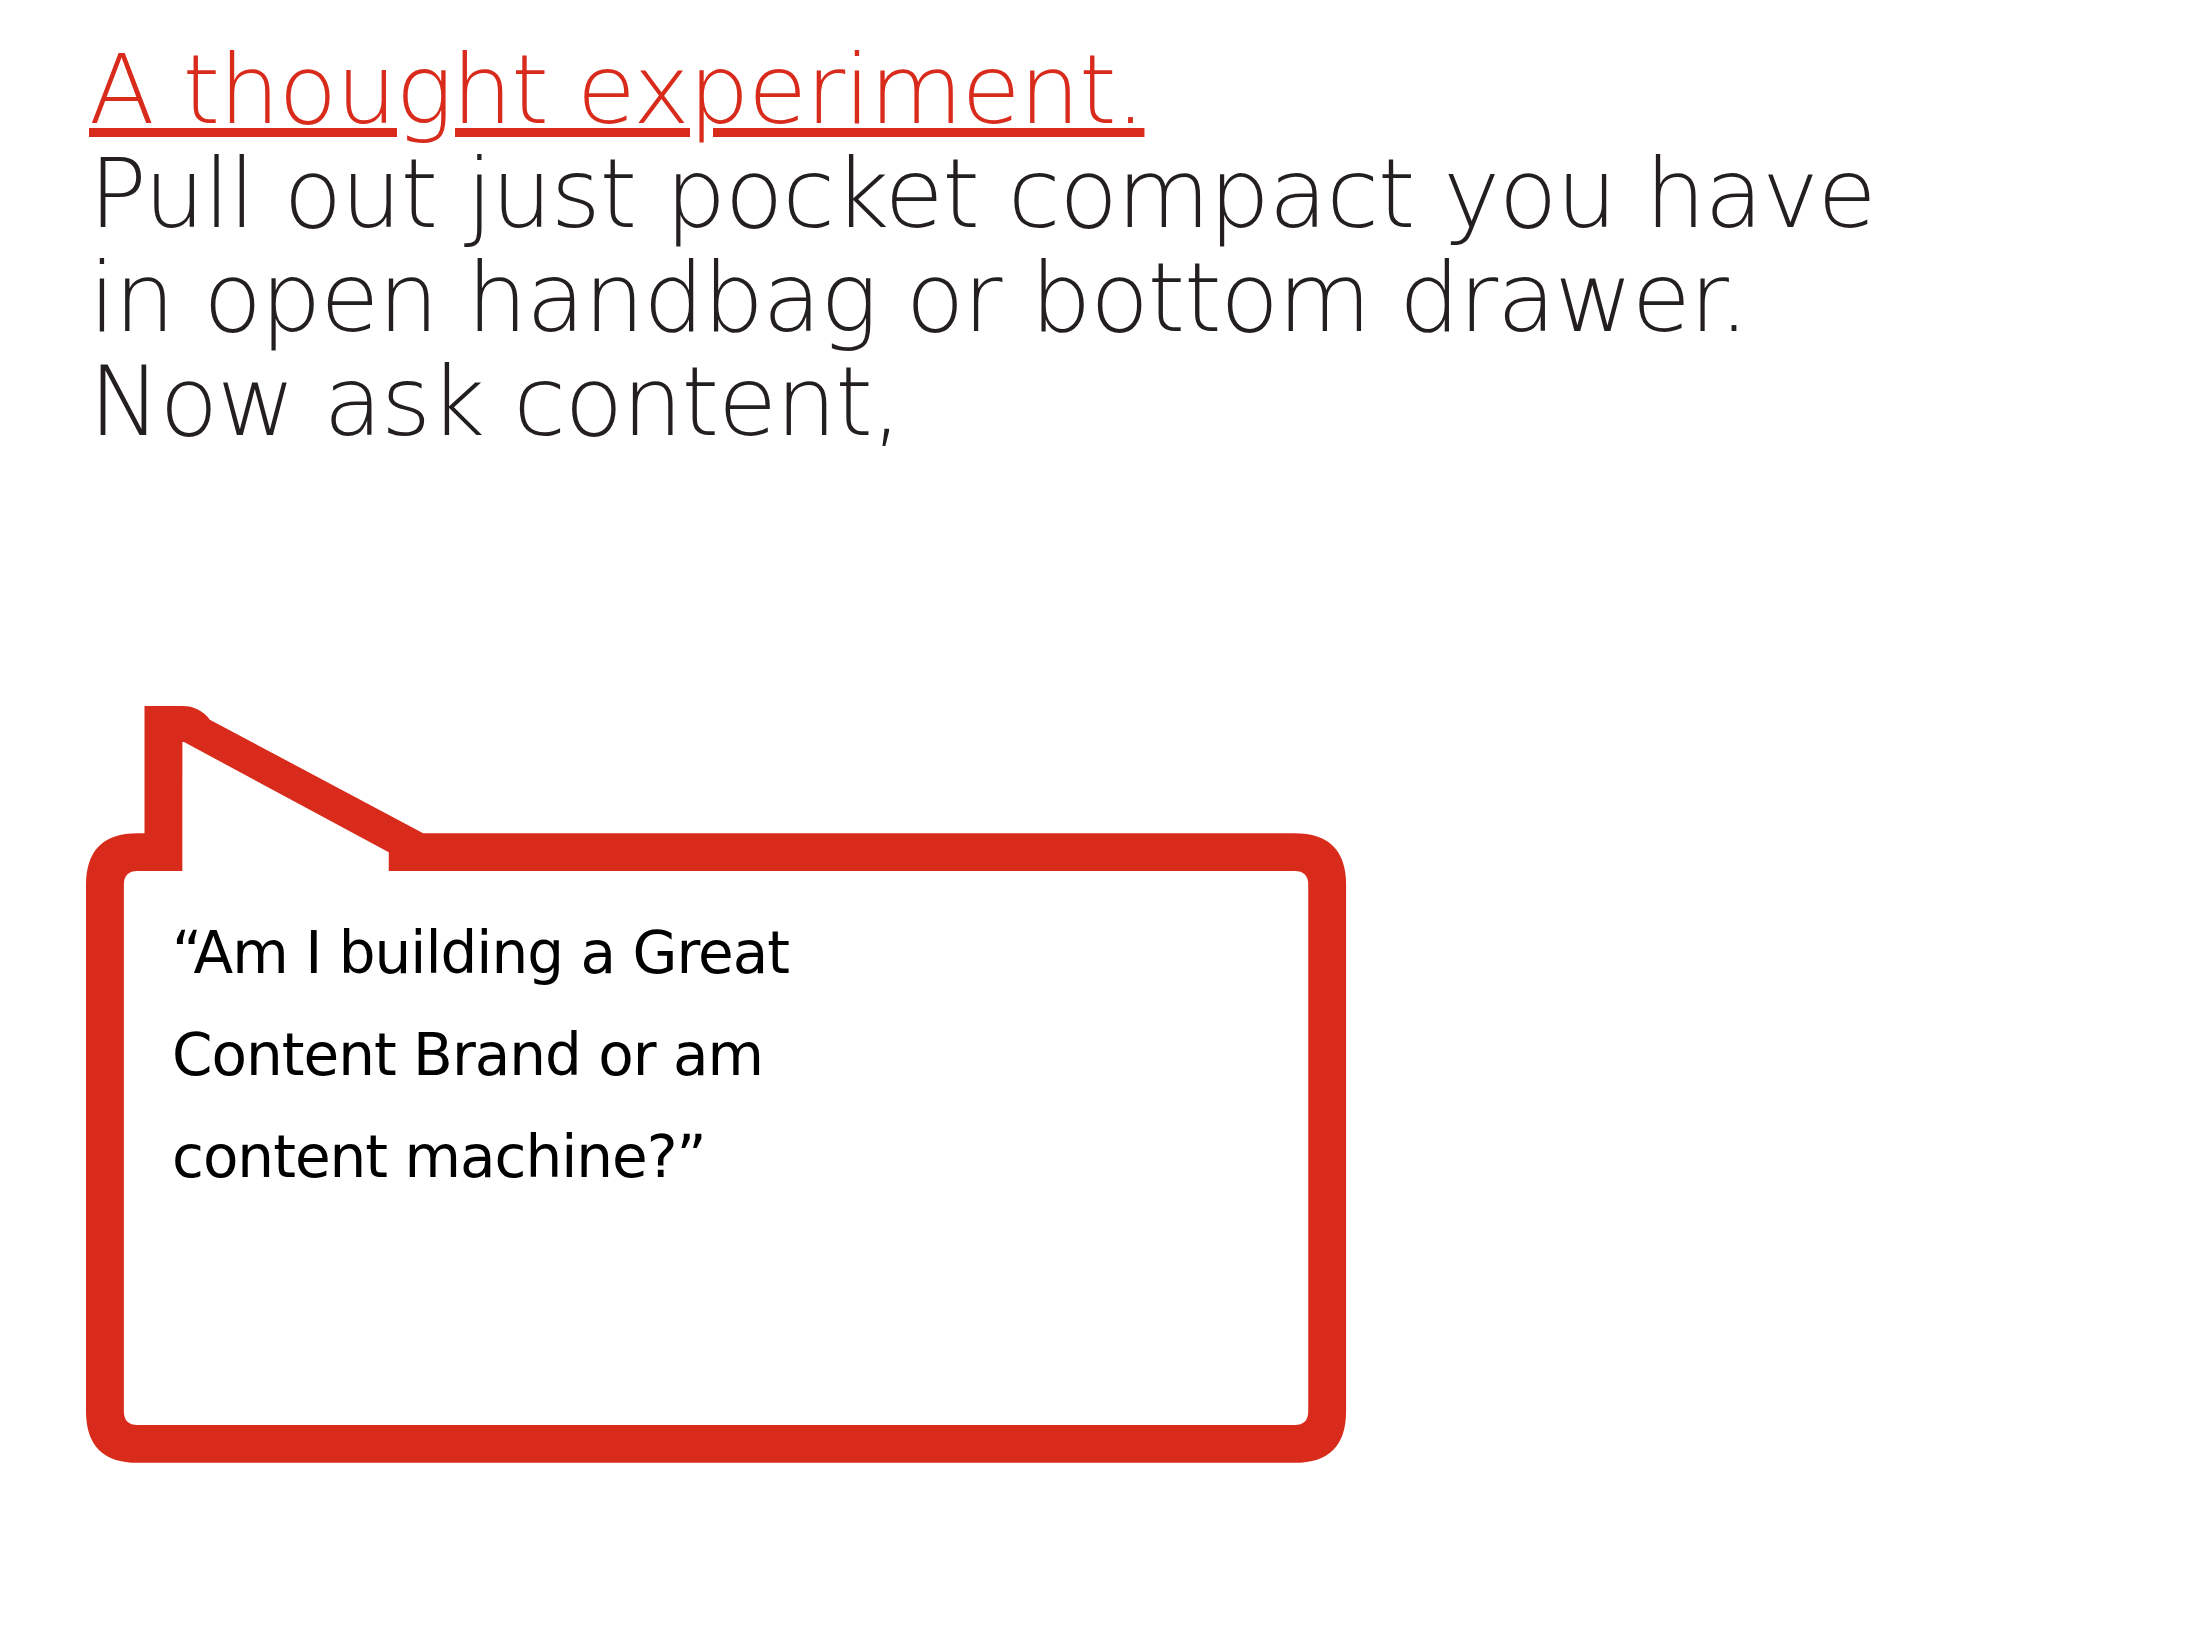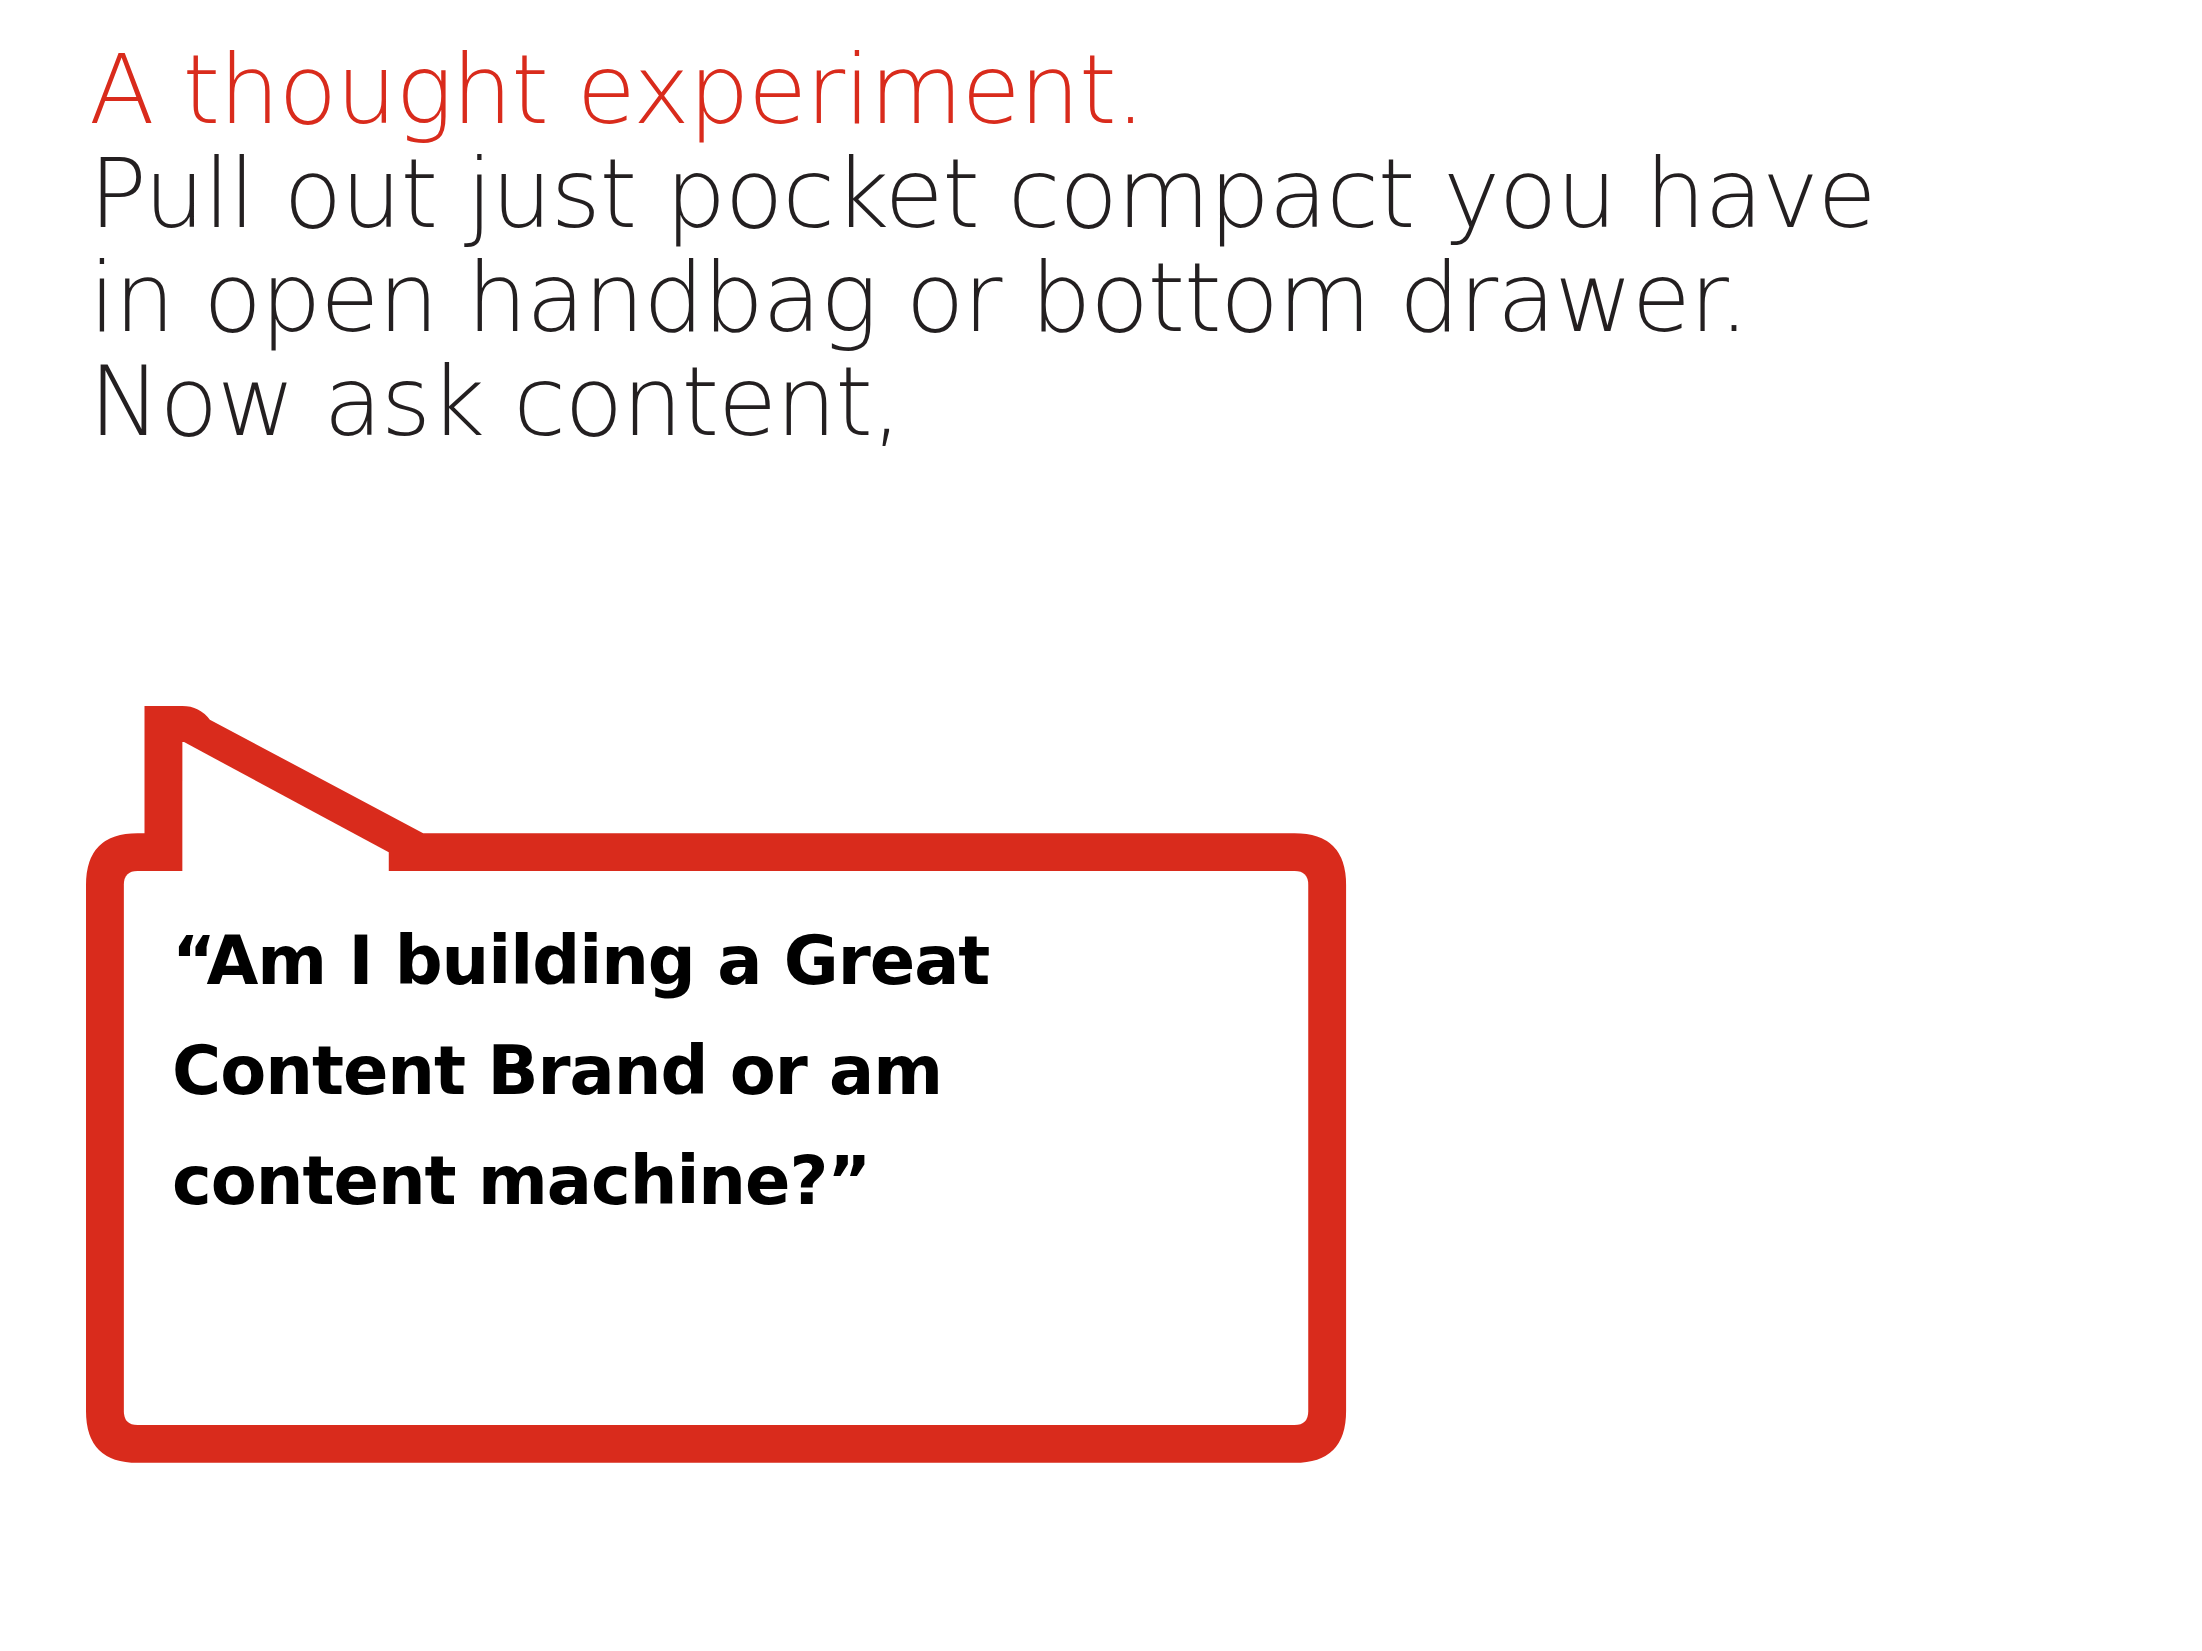--- a/index.html
+++ b/index.html
@@ -24,21 +24,21 @@
     width: 2082px;
   }
   .hl-line {
     font-family: "DejaVu Sans", sans-serif;
     font-weight: 300;
     font-size: 96px;
     line-height: 104px;
     letter-spacing: -1.3px;
     white-space: pre;
   }
-  .hl-accent { color: #D92B1C; }
+  .hl-accent { color: #D92B1C; text-decoration: underline; }
   .hl-body   { color: #231F20; }
 
   
   #speech-bubble {
     position: absolute;
     left: 0px;
     top: 680px;
     width: 1445px;
     height: 826px;
   }
@@ -50,27 +50,26 @@
     height: 826px;
   }
   #bubble-text {
     position: absolute;
     left: 172px;
     top: 222px;
     width: 1256px;
   }
   .bt-line {
     font-family: "DejaVu Sans", sans-serif;
-    font-weight: 700;
-    font-size: 67px;
+    font-weight: 400;
+    font-size: 58px;
     line-height: 102px;
     letter-spacing: -1px;
     color: #000000;
     white-space: pre;
-    margin-top: 8px;
   }
 </style>
 </head>
 <body>
 
 <div id="slide">
 
   <div id="headline-block">
     <div class="hl-line hl-accent">A thought experiment.</div>
     <div class="hl-line hl-body">Pull out just pocket compact you have</div>

